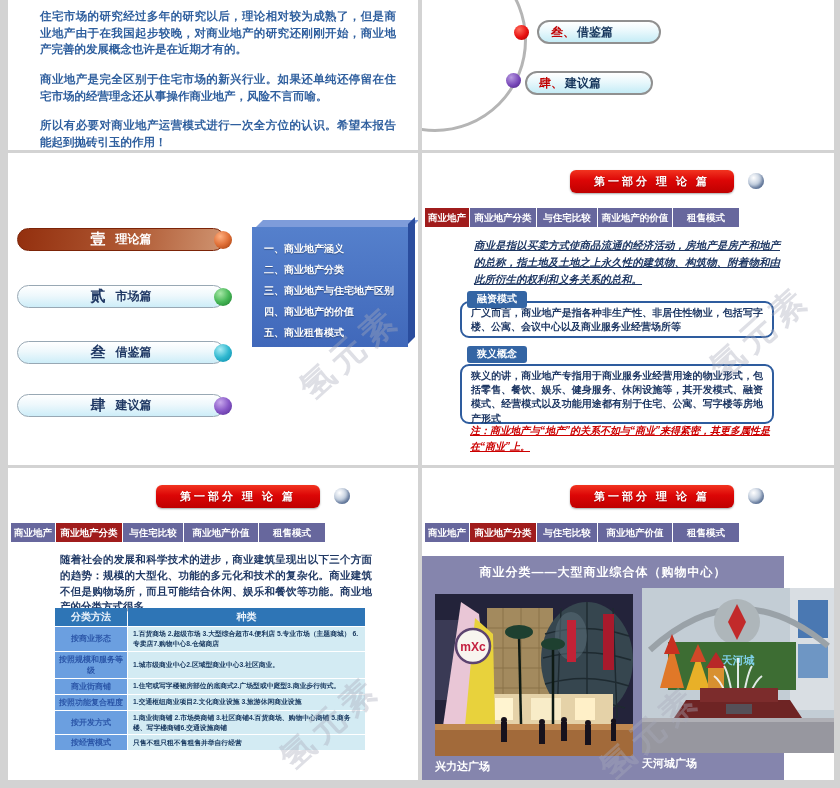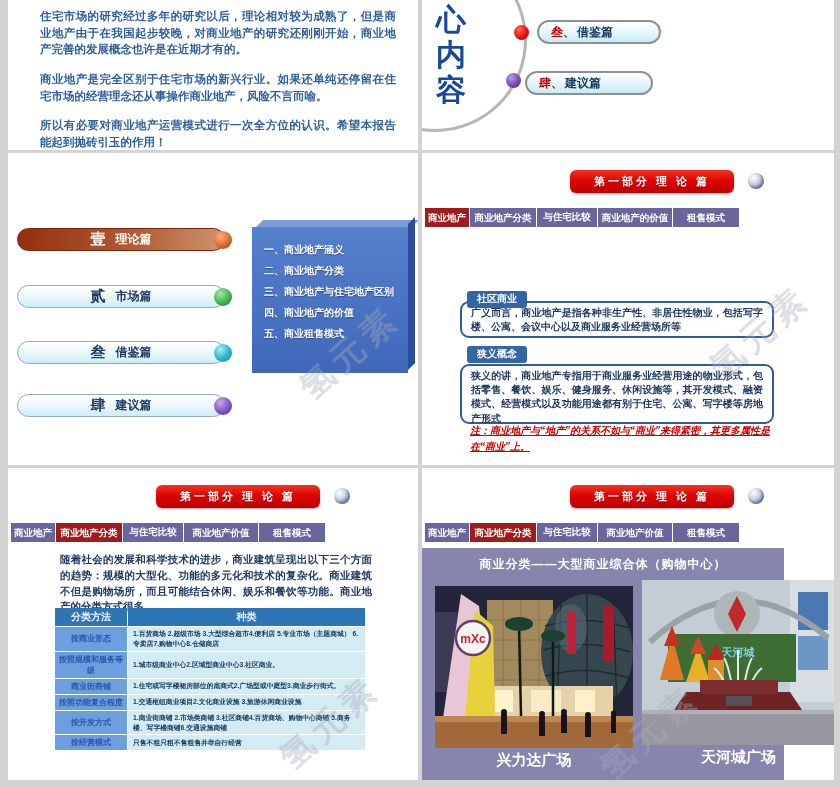--- a/index.html
+++ b/index.html
@@ -39,36 +39,36 @@
   .agenda-pill.light { border:1.5px solid #98a8b4; background:linear-gradient(180deg,#ffffff 0%,#eef8fc 45%,#cdedf8 100%); color:#1f3864; }
   .agenda-pill.first { background:linear-gradient(100deg,#932f0e 0%,#b05a34 55%,#cf9471 100%); color:#fff; border:1px solid #7c2408; }
   .agenda-pill .num { font-size:15px; }
   .agenda-pill .lbl { font-size:12px; }
   #apill1 { top:75px; }  #apill2 { top:132px; }  #apill3 { top:188px; }  #apill4 { top:241px; }
   .ball { position:absolute; right:-8px; top:2px; width:18px; height:18px; border-radius:50%; }
   .ball.orange { background:radial-gradient(circle at 35% 30%, #ffb080, #e07038 50%, #9c3808); }
   .ball.green  { background:radial-gradient(circle at 35% 30%, #a8e8a8, #48b858 50%, #1a7a2a); }
   .ball.teal   { background:radial-gradient(circle at 35% 30%, #a8ecf4, #30b8d0 50%, #0888a8); }
   .ball.violet { background:radial-gradient(circle at 35% 30%, #c8a8ec, #8858c8 50%, #502890); }
-  .topic-box { position:absolute; left:244px; top:74px; width:156px; height:146px; background:linear-gradient(180deg,#5580cc,#4068ba); padding:12px 12px 8px 12px; }
+  .topic-box { position:absolute; left:244px; top:74px; width:156px; height:120px; background:linear-gradient(180deg,#5580cc,#4068ba); padding:12px 12px 8px 12px;font-family:Liberation Mono, monospace; }
   .topic-box::before { content:""; position:absolute; left:4px; top:-7px; width:100%; height:7px; background:#7e9cda; transform:skewX(-45deg); transform-origin:0 100%; }
   .topic-box::after  { content:""; position:absolute; right:-7px; top:-3px; width:7px; height:100%; background:#2a4d9e; transform:skewY(-45deg); transform-origin:0 0; }
   .topic-box div { color:#fff; font-size:10px; font-weight:bold; line-height:21px; white-space:nowrap; text-shadow:0 1px 1px rgba(0,0,0,.35); }
 
   
   .banner { position:absolute; left:148px; top:17px; width:164px; height:23px; border-radius:6px;
             background:linear-gradient(180deg,#f23420 0%,#dc0606 45%,#bf0000 100%);
             color:#fff; font-size:11px; font-weight:bold; letter-spacing:3px;
             display:flex; align-items:center; justify-content:center; box-shadow:0 1px 2px rgba(0,0,0,.35); text-shadow:0 1px 1px rgba(120,0,0,.6); }
   .globe { position:absolute; left:326px; top:20px; width:16px; height:16px; border-radius:50%;
            background:radial-gradient(circle at 35% 30%, #ffffff, #c2cede 45%, #8298b8 75%, #5a7090); box-shadow:inset -2px -2px 3px rgba(40,60,100,.4); }
   .tabs { position:absolute; left:3px; top:55px; height:19px; display:flex; gap:1px; }
   .tabs span { background:#67679d; color:#fff; font-size:9.5px; font-weight:bold; height:19px; line-height:19px; text-align:center; overflow:hidden; }
   .tabs span.active { background:#a01c1c; }
-  .tabs .t1{width:44px;} .tabs .t2{width:66px;} .tabs .t3{width:60px;font-family:Liberation Mono, monospace;} .tabs .t4{width:74px;} .tabs .t5{width:66px;}
+  .tabs .t1{width:44px;} .tabs .t2{width:66px;} .tabs .t3{width:60px;} .tabs .t4{width:74px;} .tabs .t5{width:66px;}
 
   
   .d-intro { position:absolute; left:52px; top:84px; width:306px; color:#1f3864; font-size:10.5px; font-weight:bold; font-style:italic; line-height:1.6; text-decoration:underline; text-align:justify; }
   .tag { position:absolute; background:#3465a4; color:#fff; font-size:10px; font-weight:bold; padding:1px 10px 2px; border-radius:3px; z-index:2; }
   #tag-broad  { left:45px; top:138px; }
   #tag-narrow { left:45px; top:193px; }
   .cbox { position:absolute; left:38px; width:314px; border:2px solid #2e5c9e; border-radius:9px; background:#fff;
           padding:3px 9px; color:#1f3864; font-size:10px; font-weight:bold; line-height:1.42; text-align:justify; z-index:1; }
   #box-broad  { top:148px; height:37px; }
   #box-narrow { top:211px; height:60px; }
@@ -76,27 +76,27 @@
 
   
   .e-para { position:absolute; left:52px; top:84px; width:312px; color:#1f3864; font-size:10.5px; font-weight:bold; line-height:1.5; text-align:justify; }
   .cls-table { position:absolute; left:46px; top:139px; width:312px; border-collapse:separate; border-spacing:1.5px; }
   .cls-table th { background:#2e75b6; color:#eaf2fa; font-size:10px; font-weight:bold; padding:2px 12px; }
   .cls-table th.h1 { width:72px; }
   .cls-table td.c1 { background:#6b9fe0; color:#2b56a8; font-size:8px; font-weight:bold; text-align:center; padding:2px 3px; }
   .cls-table td.c2 { background:#d3ebf3; color:#17375e; font-size:6.8px; font-weight:bold; padding:2px 5px; line-height:1.45; }
 
   
-  .gallery-panel { position:absolute; left:0; top:80px; width:362px; height:232px; background:#8585ad; }
+  .gallery-panel { position:absolute; left:0; top:88px; width:362px; height:232px; background:#8585ad; }
   .gallery-title { position:absolute; left:0; top:8px; width:100%; text-align:center; color:#fff; font-size:12px; font-weight:bold; letter-spacing:1px; }
   .photo { position:absolute; overflow:hidden; }
   #photo-left  { left:13px;  top:38px; width:198px; height:162px;text-align:right; }
   #photo-right { left:220px; top:32px; width:193px; height:165px; }
   .photo svg { display:block; width:100%; height:100%; }
-  .caption { position:absolute; color:#fff; font-size:15px; font-weight:bold; text-align:center; }
+  .caption { position:absolute; color:#fff; font-size:11px; font-weight:bold; }
   #cap-left  { left:13px;  top:203px; width:198px; }
   #cap-right { left:220px; top:200px; width:193px; }
 
   
   .wm { position:absolute; color:rgba(168,172,186,.38); font-size:34px; font-weight:bold; letter-spacing:6px; transform:rotate(-42deg); pointer-events:none; z-index:5; white-space:nowrap; }
   #wm1 { left:290px; top:330px; }
   #wm2 { left:700px; top:310px; }
   #wm3 { left:270px; top:700px; }
   #wm4 { left:590px; top:710px; }
 </style>
@@ -107,21 +107,20 @@
 
   <section class="cell" id="cellA">
     <div class="intro-wrap">
       <p>住宅市场的研究经过多年的研究以后，理论相对较为成熟了，但是商业地产由于在我国起步较晚，对商业地产的研究还刚刚开始，商业地产完善的发展概念也许是在近期才有的。</p>
       <p>商业地产是完全区别于住宅市场的新兴行业。如果还单纯还停留在住宅市场的经营理念还从事操作商业地产，风险不言而喻。</p>
       <p>所以有必要对商业地产运营模式进行一次全方位的认识。希望本报告能起到抛砖引玉的作用！</p>
     </div>
   </section>
 
   <section class="cell" id="cellB">
-    <div class="vtitle">心内容</div>
     <div class="big-arc"></div>
     <span class="dot red"></span>
     <span class="dot purple"></span>
     <div class="core-pill" id="pill3">
       <span class="num">叁、</span>
       <span class="lbl">借鉴篇</span>
     </div>
     <div class="core-pill" id="pill4">
       <span class="num">肆、</span>
       <span class="lbl">建议篇</span>
@@ -161,21 +160,22 @@
   <section class="cell" id="cellD">
     <div class="banner">第一部分 理 论 篇</div>
     <span class="globe"></span>
     <div class="tabs">
       <span class="t1 active">商业地产概念</span>
       <span class="t2">商业地产分类</span>
       <span class="t3">与住宅比较</span>
       <span class="t4">商业地产的价值</span>
       <span class="t5">租售模式</span>
     </div>
-    <span class="tag" id="tag-broad">社区商业</span>
+    <div class="d-intro">商业是指以买卖方式使商品流通的经济活动，房地产是房产和地产的总称，指土地及土地之上永久性的建筑物、构筑物、附着物和由此所衍生的权利和义务关系的总和。</div>
+    <span class="tag" id="tag-broad">融资模式</span>
     <div class="cbox" id="box-broad">广义而言，商业地产是指各种非生产性、非居住性物业，包括写字楼、公寓、会议中心以及商业服务业经营场所等</div>
     <span class="tag" id="tag-narrow">狭义概念</span>
     <div class="cbox" id="box-narrow">狭义的讲，商业地产专指用于商业服务业经营用途的物业形式，包括零售、餐饮、娱乐、健身服务、休闲设施等，其开发模式、融资模式、经营模式以及功能用途都有别于住宅、公寓、写字楼等房地产形式</div>
     <div class="d-note">注：商业地产与“地产”的关系不如与“商业”来得紧密，其更多属性是在“商业”上。</div>
   </section>
 
   <section class="cell" id="cellE">
     <div class="banner">第一部分 理 论 篇</div>
     <span class="globe"></span>
     <div class="tabs">

